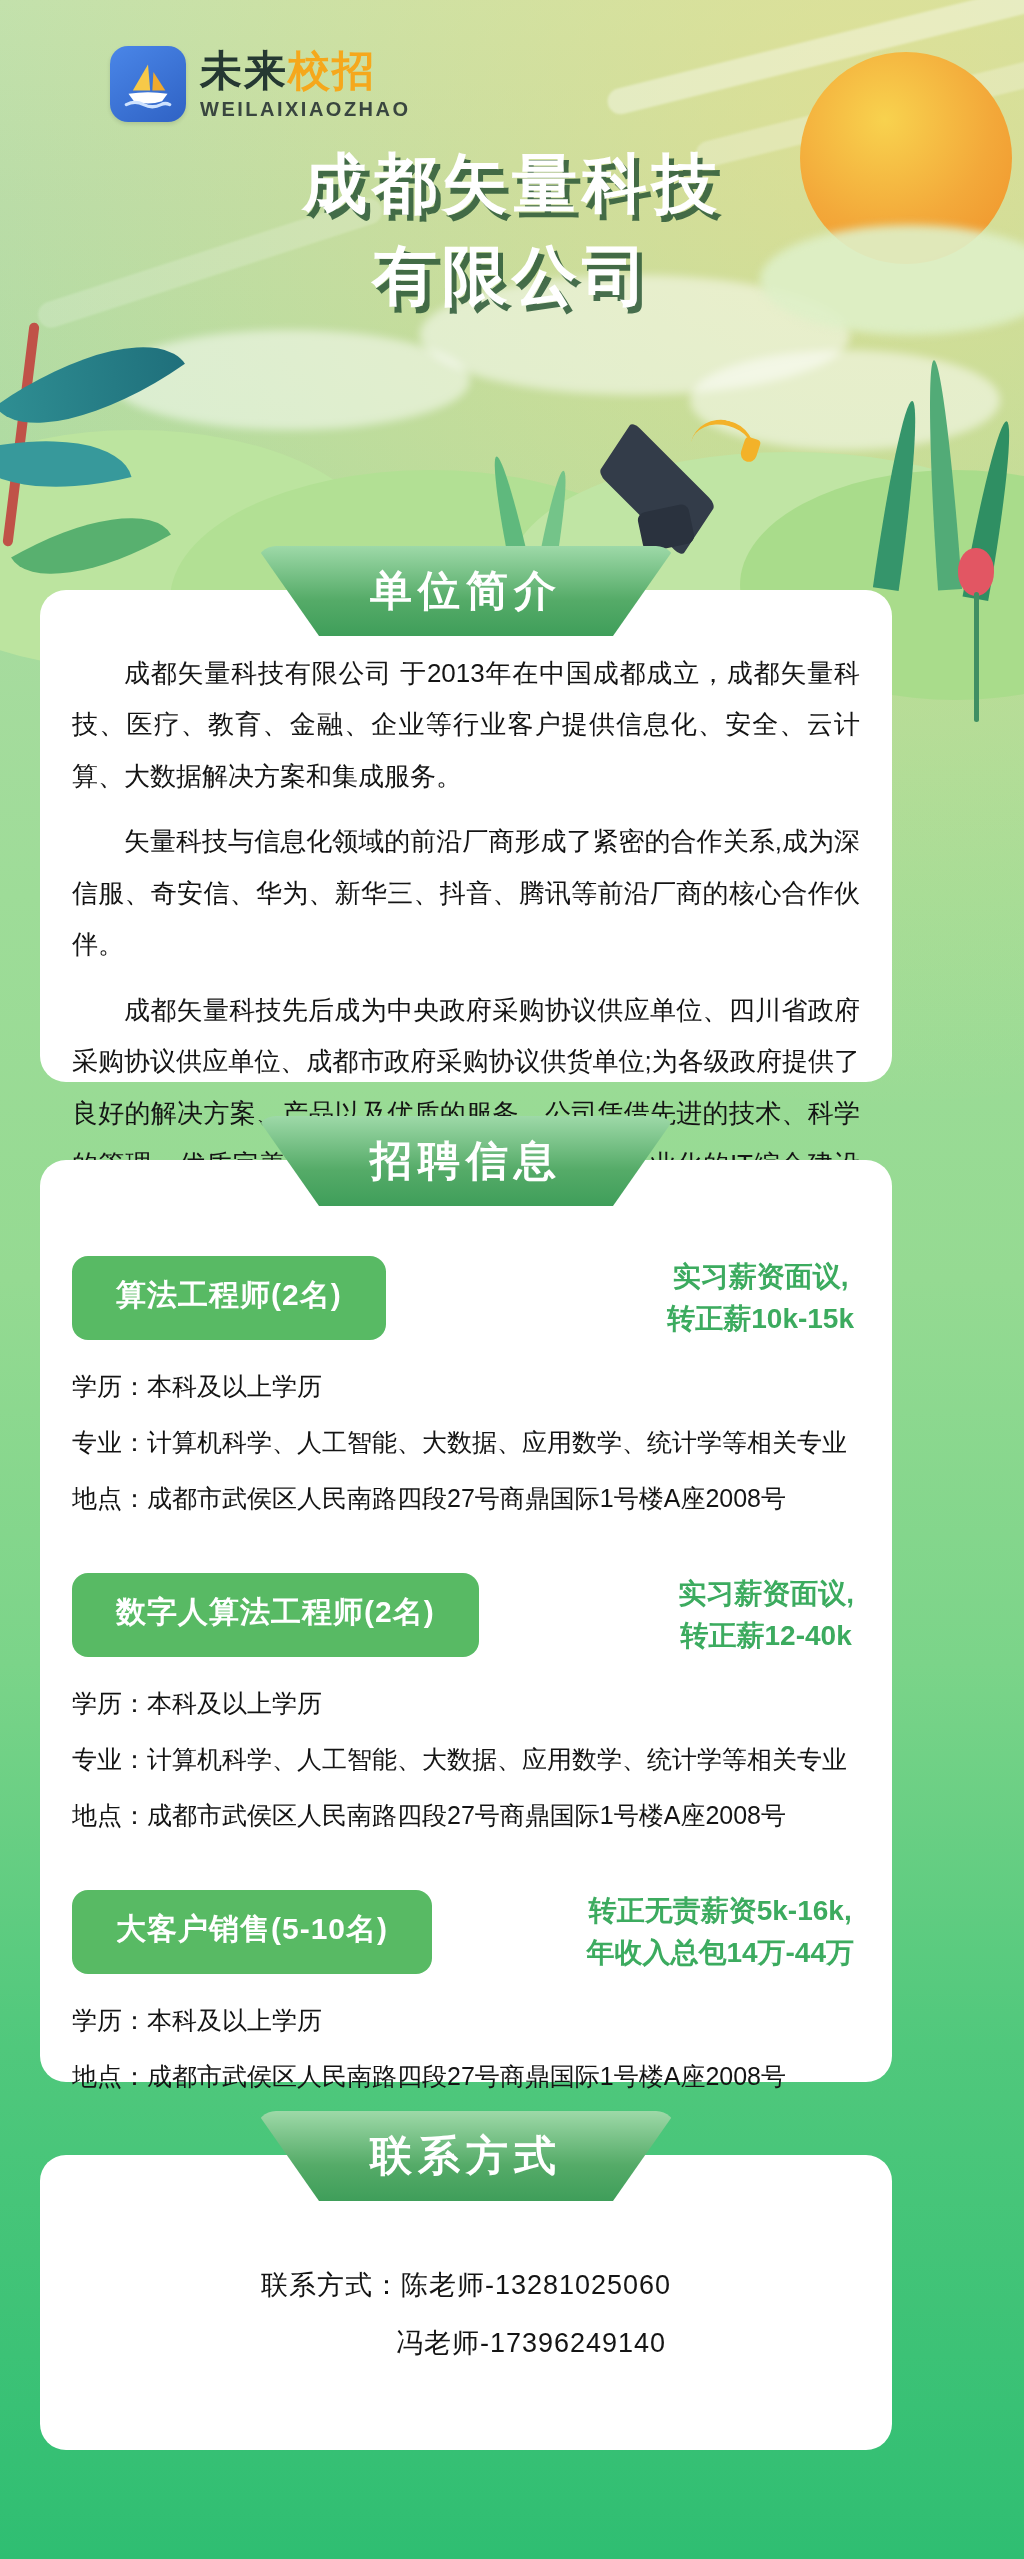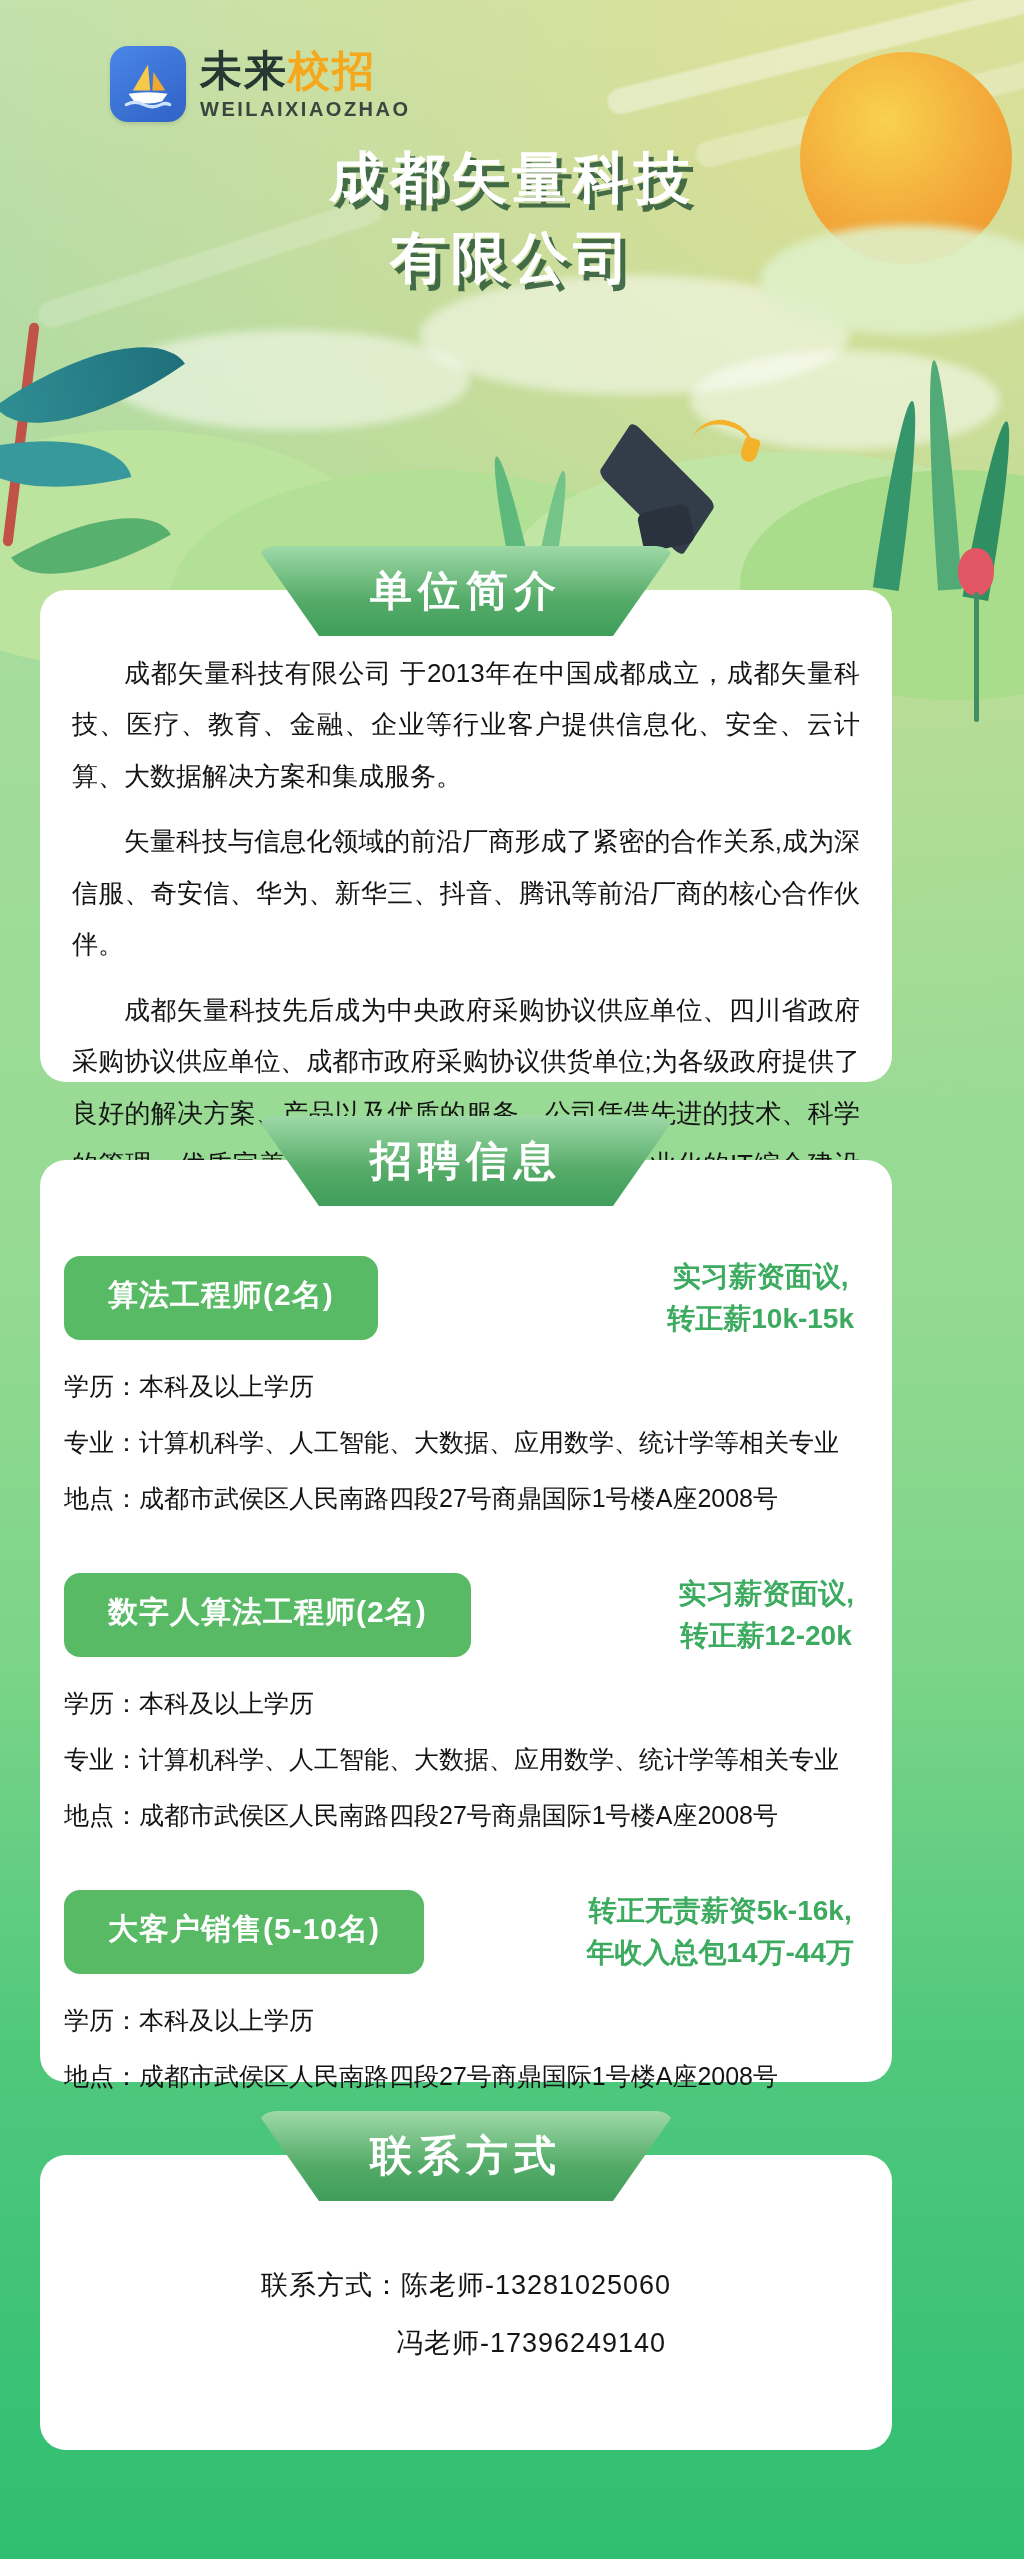--- a/index.html
+++ b/index.html
@@ -52,26 +52,26 @@
   .logo{position:absolute;left:110px;top:46px;display:flex;align-items:center;gap:14px;z-index:6;}
   .logo-badge{width:76px;height:76px;border-radius:18px;background:linear-gradient(145deg,#4a86e8,#2f62c4);
     display:flex;align-items:center;justify-content:center;box-shadow:0 2px 4px rgba(0,0,0,.12);}
   .logo-texts{display:flex;flex-direction:column;line-height:1.1;}
   .logo-zh{font-size:42px;font-weight:800;letter-spacing:2px;}
   .logo-zh .p1{color:#253832;}
   .logo-zh .p2{color:#f5a81c;}
   .logo-en{font-size:20px;font-weight:600;color:#39463f;letter-spacing:2.5px;margin-top:3px;}
   
   .hero-title{position:absolute;left:0;right:0;top:138px;z-index:6;text-align:center;
-    color:#ffffff;font-size:56px;font-weight:800;letter-spacing:5px;line-height:1.42;
+    color:#ffffff;font-size:65px;font-weight:800;letter-spacing:5px;line-height:1.42;
     text-shadow:5px 6px 0 rgba(42,87,54,.85);}
   
   .card{position:absolute;left:40px;width:852px;background:#ffffff;border-radius:26px;z-index:5;box-sizing:border-box;}
   .card-intro{top:590px;height:492px;padding:58px 32px 0 32px;}
-  .card-jobs{top:1160px;height:922px;padding:96px 32px 0 24px;}
+  .card-jobs{top:1160px;height:922px;padding:96px 32px 0 32px;}
   .card-contact{top:2155px;height:295px;padding:112px 40px 0 40px;}
   .sec-header{position:absolute;left:50%;top:-44px;transform:translateX(-50%);
     width:420px;height:90px;border-radius:20px;
     clip-path:polygon(0 0,100% 0,85% 100%,15% 100%);
     background:linear-gradient(180deg,#9ed9a8 0%,#55ab68 60%,#3f9e5a 100%);
     display:flex;align-items:center;justify-content:center;
     color:#fff;font-size:42px;font-weight:800;letter-spacing:6px;}
   .intro-p{margin:0 0 14px 0;font-size:26px;line-height:1.98;color:#141414;
     text-indent:2em;text-align:justify;font-weight:500;}
   
@@ -166,21 +166,21 @@
       <div class="job-detail first">学历：本科及以上学历</div>
       <div class="job-detail">专业：计算机科学、人工智能、大数据、应用数学、统计学等相关专业</div>
       <div class="job-detail">地点：成都市武侯区人民南路四段27号商鼎国际1号楼A座2008号</div>
     </div>
 
     <div class="job">
       <div class="job-head">
         <div class="job-title-btn">数字人算法工程师(2名)</div>
         <div class="job-salary">
           <div>实习薪资面议,</div>
-          <div>转正薪12-20k</div>
+          <div>转正薪12-40k</div>
         </div>
       </div>
       <div class="job-detail first">学历：本科及以上学历</div>
       <div class="job-detail">专业：计算机科学、人工智能、大数据、应用数学、统计学等相关专业</div>
       <div class="job-detail">地点：成都市武侯区人民南路四段27号商鼎国际1号楼A座2008号</div>
     </div>
 
     <div class="job">
       <div class="job-head">
         <div class="job-title-btn">大客户销售(5-10名)</div>

